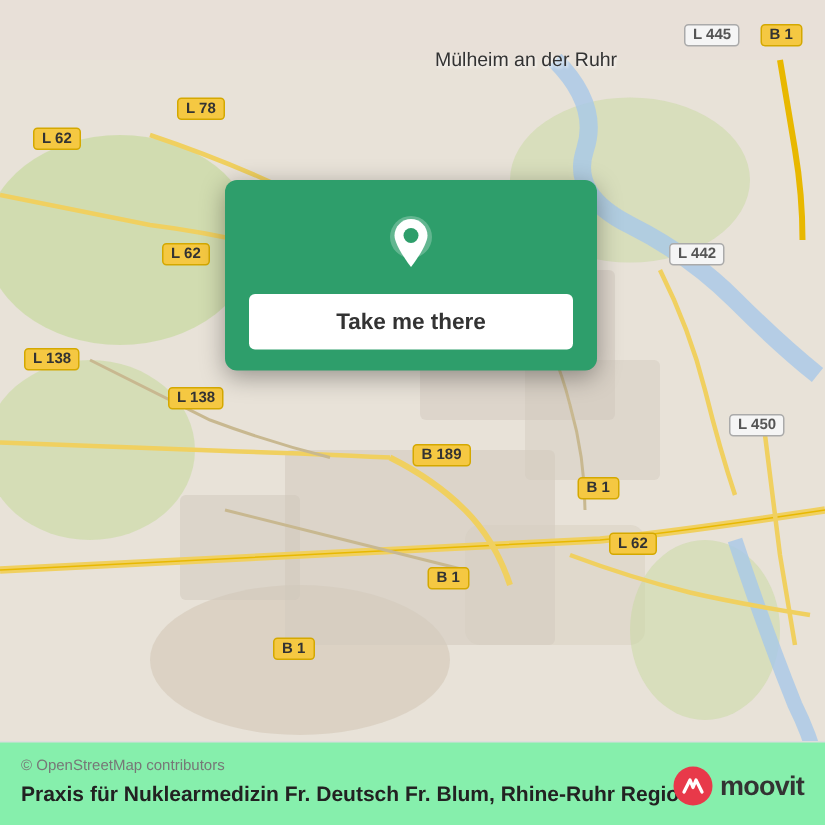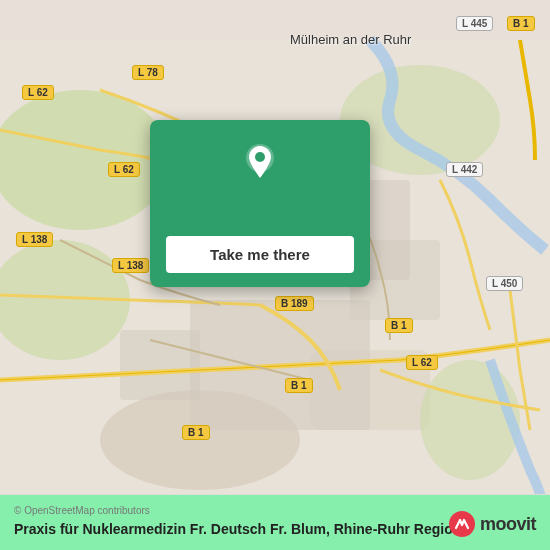--- a/index.html
+++ b/index.html
@@ -25,30 +25,29 @@
       height: 100%;
       position: absolute;
       top: 0; left: 0;
     }
 
     
     #location-card {
       position: absolute;
       top: 120px;
       left: 150px;
-      width: 220px;
+      width: 248px;
       background: #2e9e6b;
       border-radius: 8px;
       padding: 20px 16px 14px;
       display: flex;
       flex-direction: column;
       align-items: center;
       box-shadow: 0 4px 16px rgba(0,0,0,0.35);
       z-index: 10;
-      gap: 40px;
     }
 
     #location-pin-icon {
       width: 44px;
       height: 44px;
       margin-bottom: 12px;
     }
 
     #take-me-there-btn {
       background: white;
@@ -189,21 +188,21 @@
     <path d="M 60 200 Q 100 220 140 240 Q 180 255 220 265" stroke="#c8b890" stroke-width="2" fill="none"></path>
     <path d="M 150 300 Q 190 310 230 320 Q 270 330 310 340" stroke="#c8b890" stroke-width="2" fill="none"></path>
     <path d="M 350 160 Q 370 190 380 230 Q 390 265 390 300" stroke="#c8b890" stroke-width="2" fill="none"></path>
 
     <circle cx="275" cy="185" r="16" fill="#2e9e6b" opacity="0.3"></circle>
   </svg>
 
   <div class="city-label" style="top:32px; left:290px;">Mülheim an der Ruhr</div>
 
   <div class="road-label road-label-yellow" style="top:85px; left:22px;">L 62</div>
-  <div class="road-label road-label-yellow" style="top:65px; left:132px;">L 78</div>
+  <div class="road-label road-label-yellow" style="top:65px; left:118px;">L 78</div>
   <div class="road-label road-label-yellow" style="top:162px; left:108px;">L 62</div>
   <div class="road-label road-label-yellow" style="top:232px; left:16px;">L 138</div>
   <div class="road-label road-label-yellow" style="top:258px; left:112px;">L 138</div>
   <div class="road-label road-label-yellow" style="top:296px; left:275px;">B 189</div>
   <div class="road-label road-label-yellow" style="top:318px; left:385px;">B 1</div>
   <div class="road-label road-label-yellow" style="top:378px; left:285px;">B 1</div>
   <div class="road-label road-label-yellow" style="top:425px; left:182px;">B 1</div>
   <div class="road-label road-label-yellow" style="top:355px; left:406px;">L 62</div>
   <div class="road-label state-road-label" style="top:162px; left:446px;">L 442</div>
   <div class="road-label state-road-label" style="top:16px; left:456px;">L 445</div>

